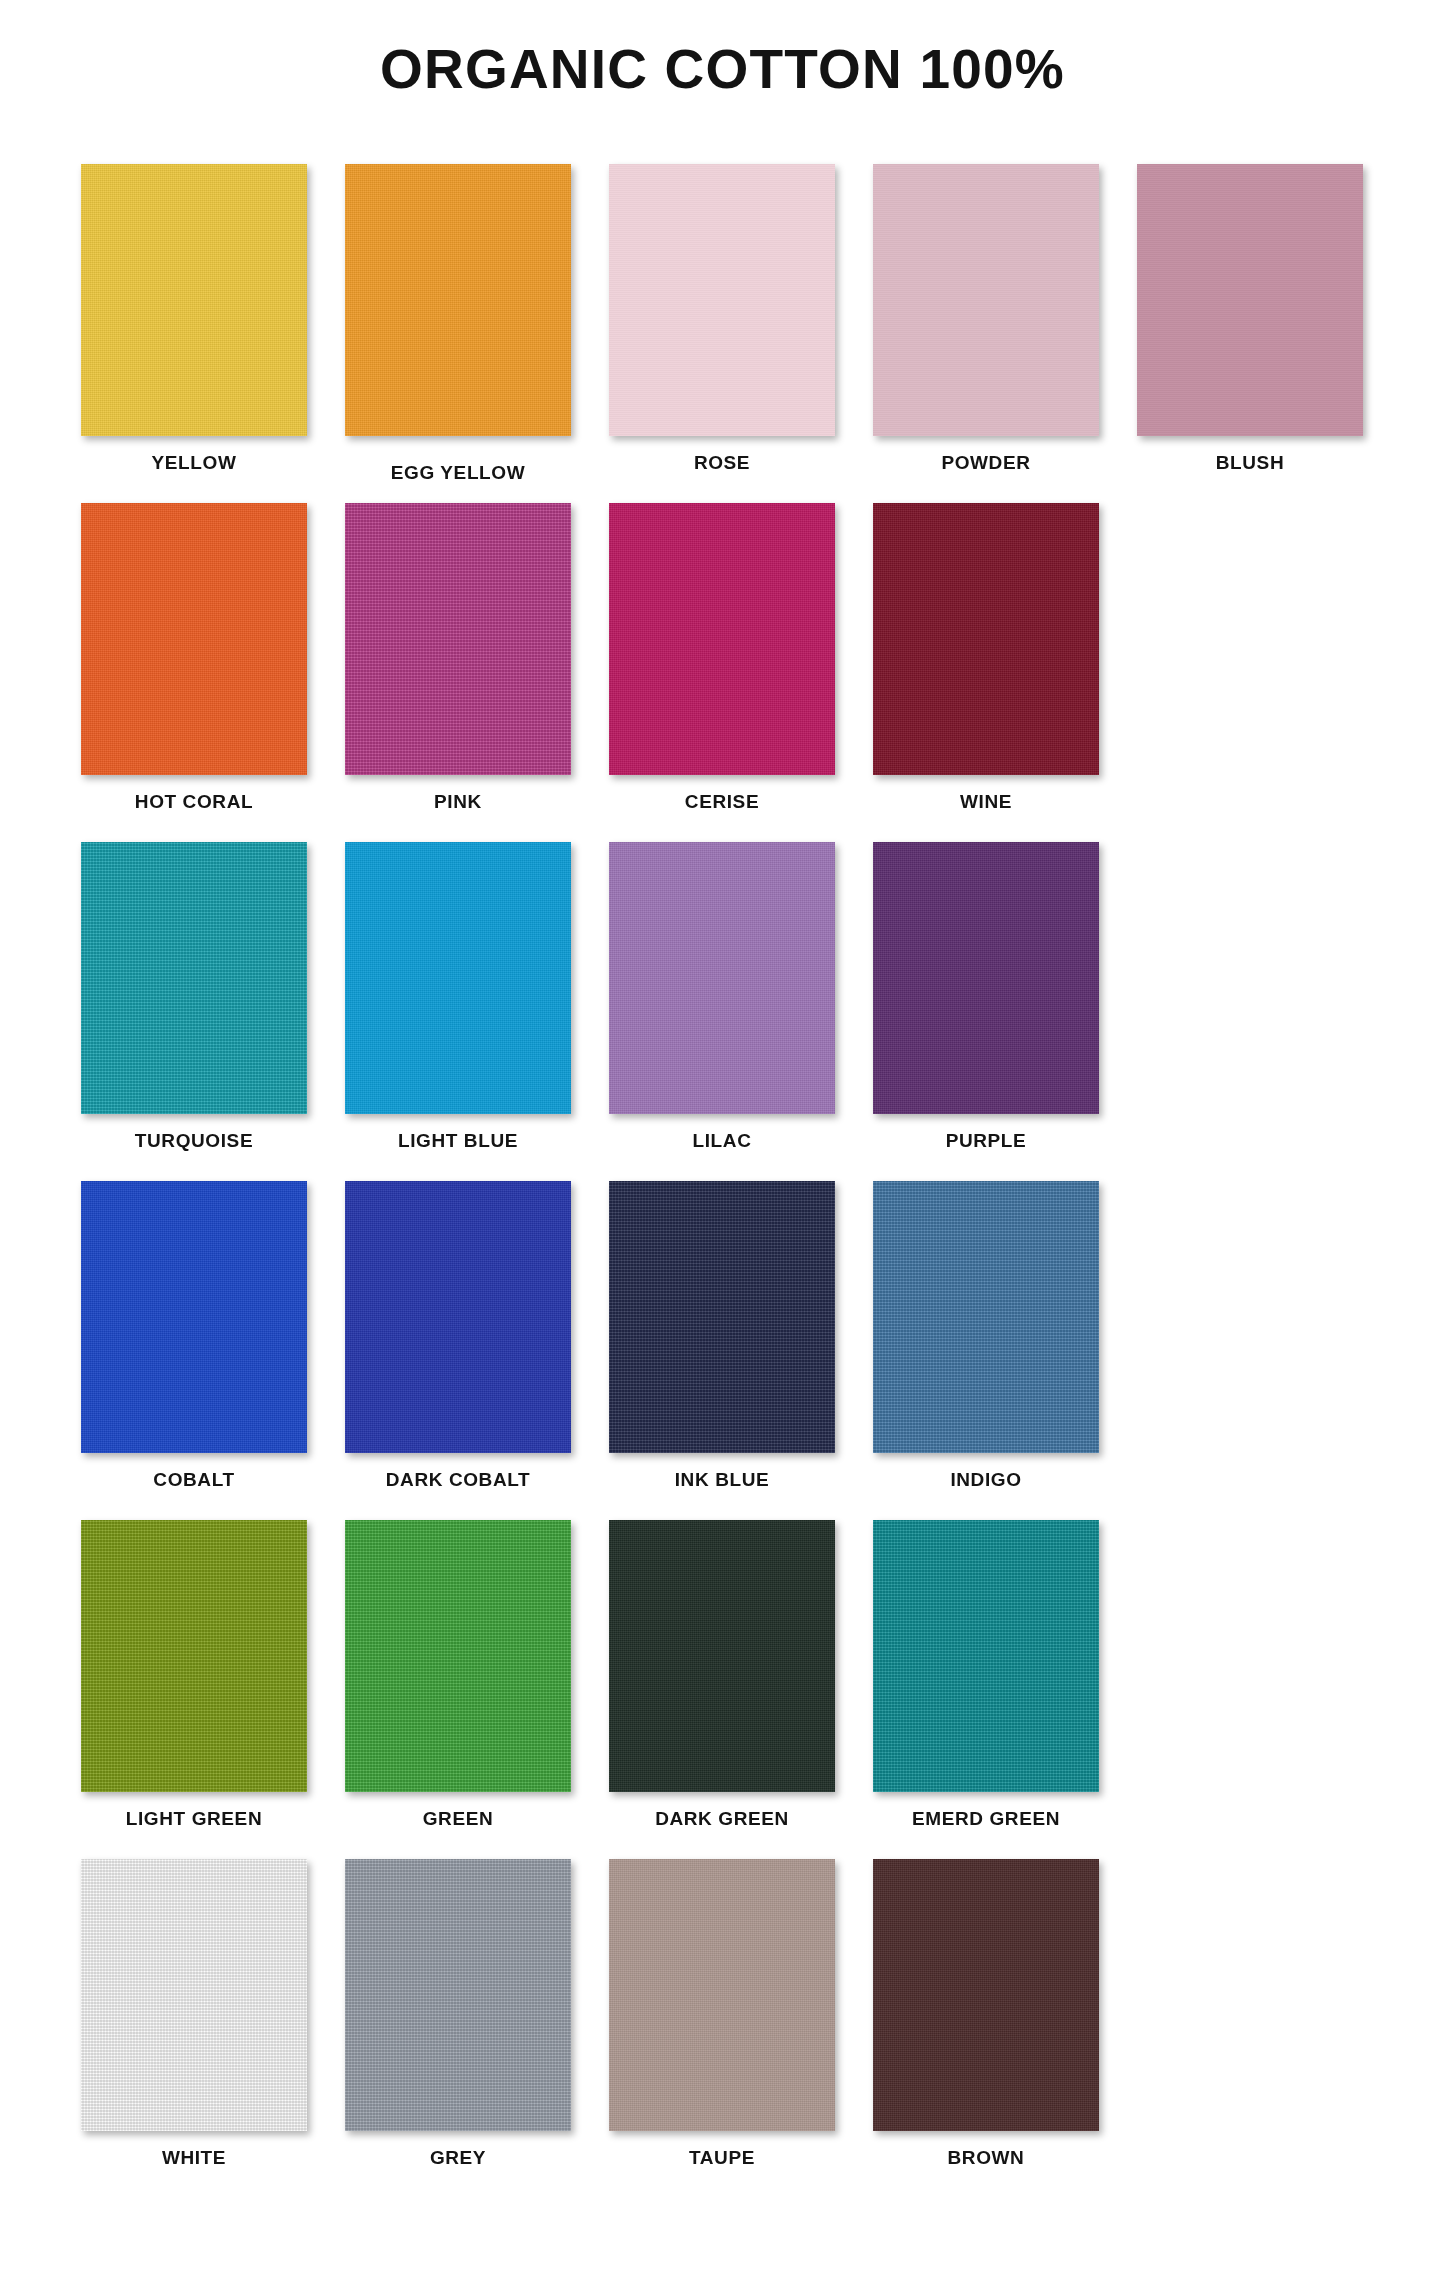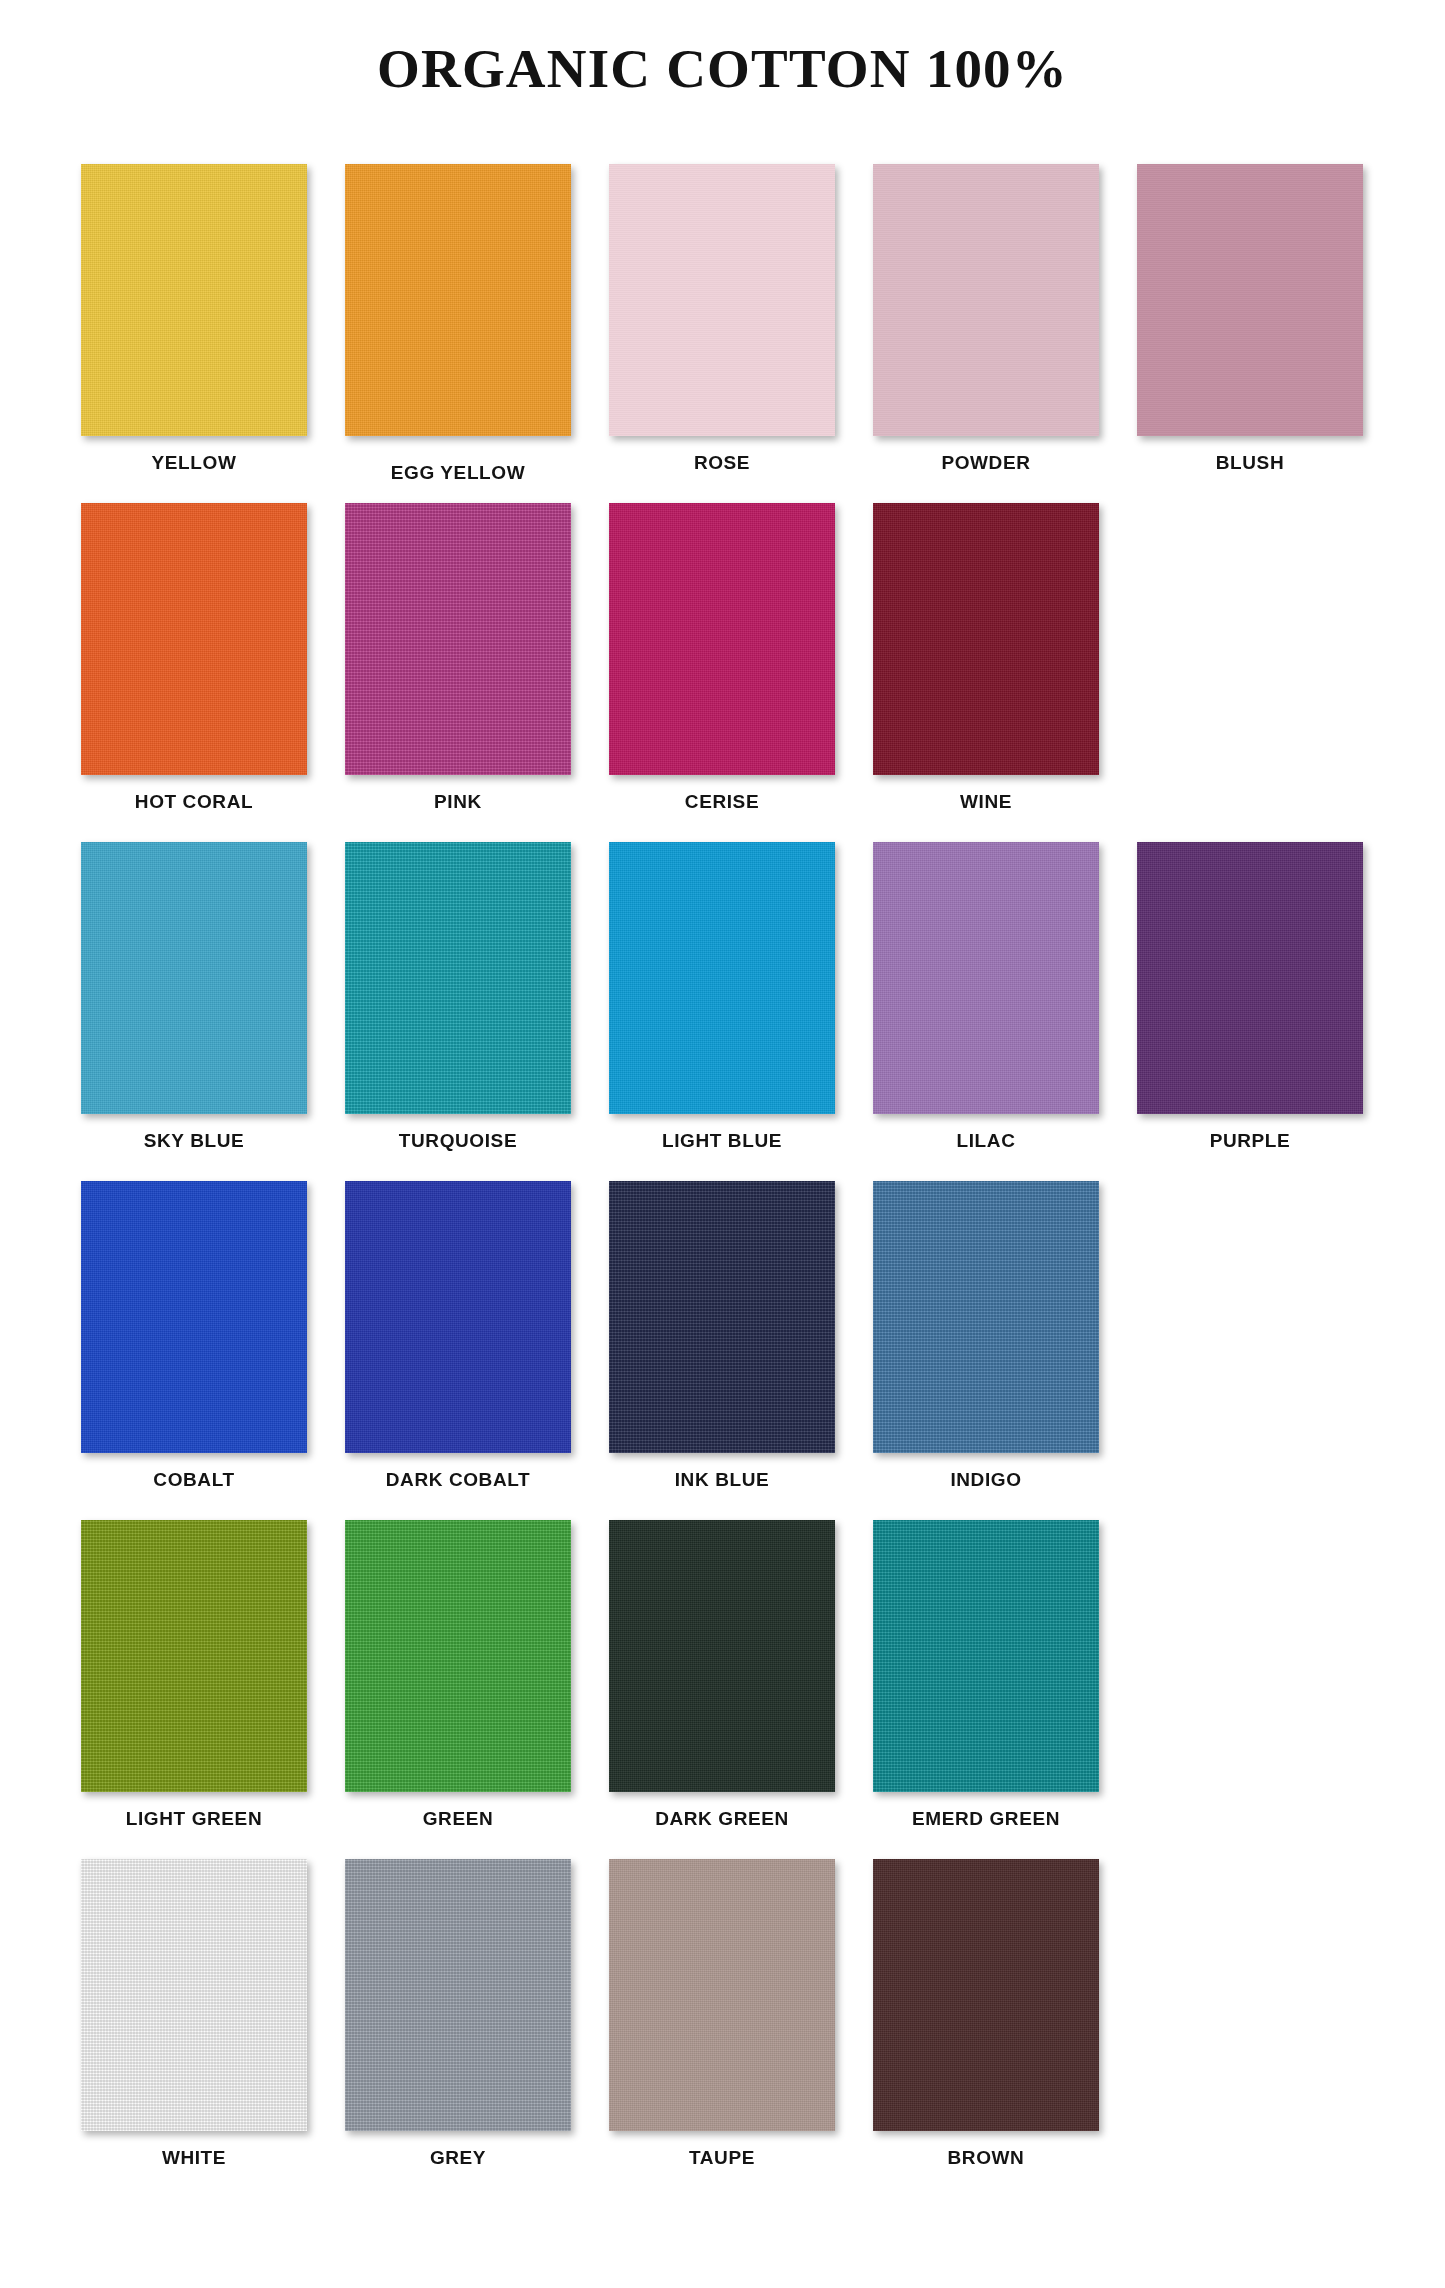--- a/index.html
+++ b/index.html
@@ -20,21 +20,21 @@
     height: 2288px;
     background: #ffffff;
     box-sizing: border-box;
   }
   .title {
     position: absolute;
     top: 40px;
     left: 0;
     width: 1445px;
     text-align: center;
-    font-family: Liberation Serif, serif;
+    font-family: Liberation Sans, sans-serif;
     font-size: 55px;
     font-weight: 700;
     letter-spacing: 1.2px;
     color: #131313;
     white-space: nowrap;
     line-height: 58px;
   }
   .grid {
     position: absolute;
     top: 152px;
@@ -161,26 +161,20 @@
         <div class="cell">
           <div class="swatch-wrap">
             <div class="swatch" style="background: rgb(122, 19, 40);"></div>
           </div>
           <div class="label">WINE</div>
         </div>
       </div>
       <div class="row">
         <div class="cell">
           <div class="swatch-wrap">
-            <div class="swatch" style="background: rgb(63, 166, 200);"></div>
-          </div>
-          <div class="label">SKY BLUE</div>
-        </div>
-        <div class="cell">
-          <div class="swatch-wrap">
             <div class="swatch coarse" style="background: rgb(23, 163, 176);"></div>
           </div>
           <div class="label">TURQUOISE</div>
         </div>
         <div class="cell">
           <div class="swatch-wrap">
             <div class="swatch" style="background: rgb(11, 155, 212);"></div>
           </div>
           <div class="label">LIGHT BLUE</div>
         </div>

